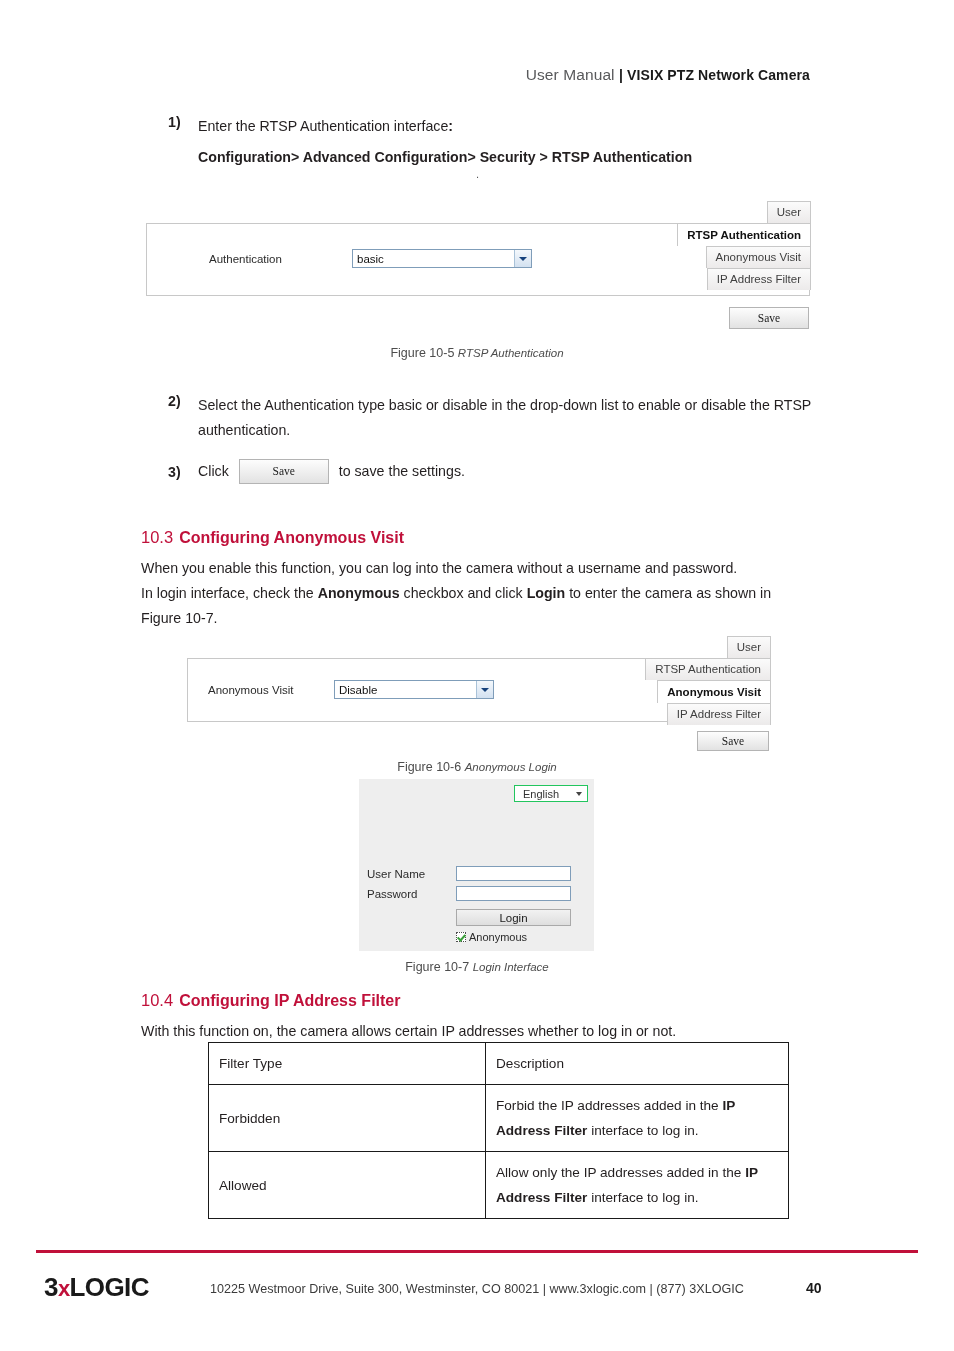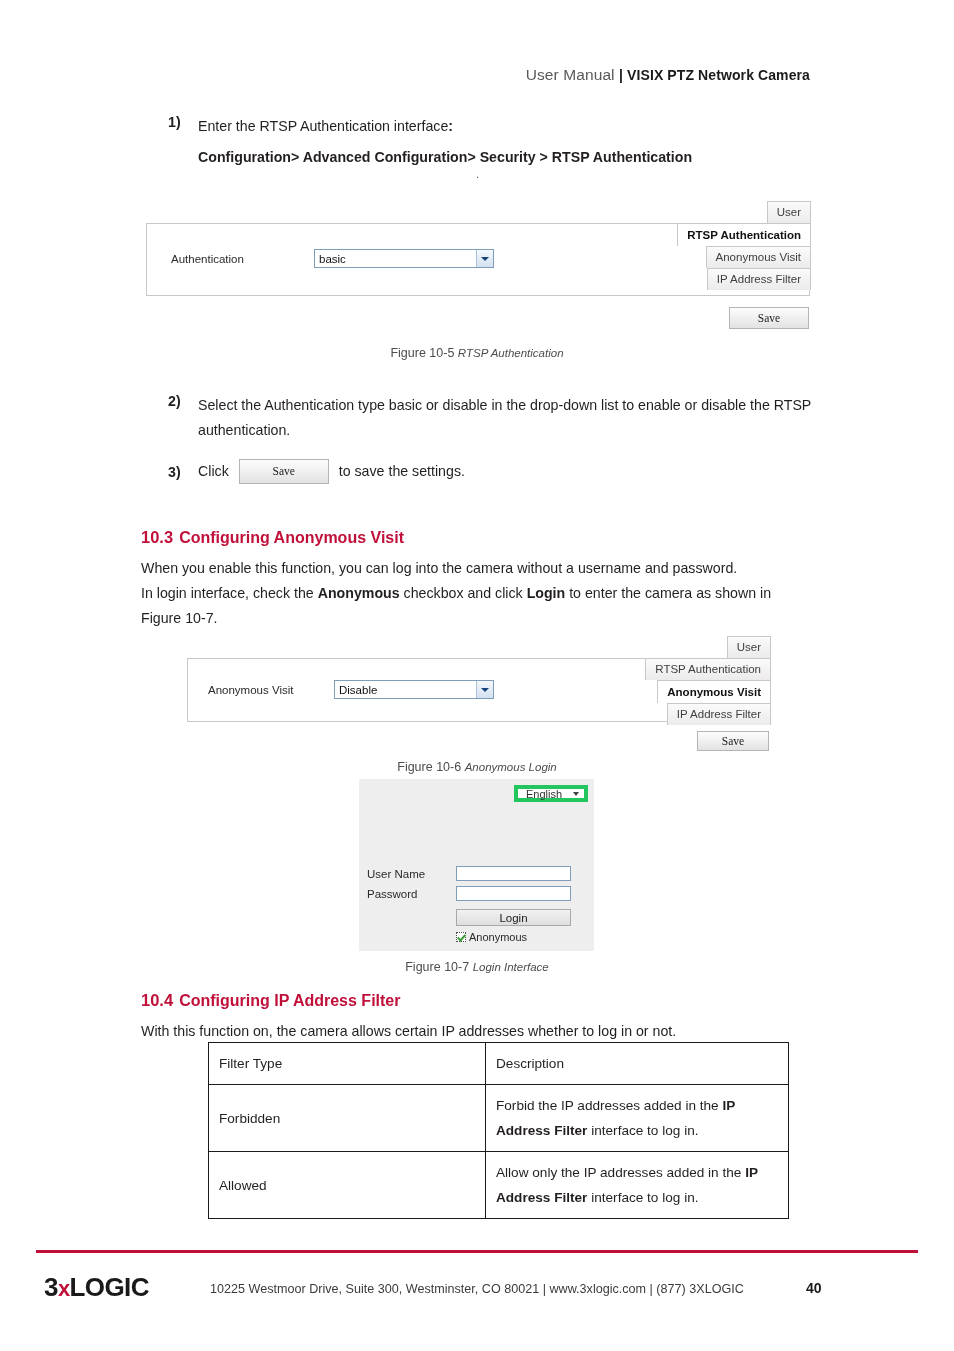--- a/index.html
+++ b/index.html
@@ -63,21 +63,21 @@
 
   
   .sec-head {
     position: absolute;
     color: #c0103a;
     font-weight: 700;
     white-space: nowrap;
   }
   .sec-num {
     font-size: 16.5px;
-    font-weight: 700;
+    font-weight: 400;
   }
   .sec-title {
     font-size: 16px;
     font-weight: 700;
     margin-left: 6px;
   }
 
   
   .fig-caption {
     position: absolute;
@@ -194,21 +194,21 @@
   
   .login-fig {
     position: absolute;
     background: #eeeeee;
     box-sizing: border-box;
   }
   .login-lang {
     position: absolute;
     box-sizing: border-box;
     background: #ffffff;
-    border: 4px solid #22c55e;
+    border: 1px solid #22c55e;
     height: 17px;
     display: flex;
     align-items: center;
     justify-content: space-between;
     padding: 0 5px 0 8px;
     font-size: 11px;
     color: #333;
   }
   .login-lang .chev2 {
     width: 0; height: 0;
@@ -369,21 +369,21 @@
     <div class="tab">
       <span>Anonymous Visit</span>
     </div>
     <div class="tab">
       <span>IP Address Filter</span>
     </div>
   </div>
 
   <div class="panel-body" style="height:73px;">
     <div class="field-row" style="left:24px; top:25px;">
-      <div class="field-label" style="width:143px;">Authentication</div>
+      <div class="field-label" style="width:143px;margin-left:38px;">Authentication</div>
       <div class="wui-select" style="width:180px;">
         <span>basic</span>
         <span class="sel-arrow">
             <i class="chev"></i>
           </span>
       </div>
     </div>
   </div>
 
   <div class="wui-btn" style="position:absolute; left:583px; top:106px; width:80px; height:22px;">

